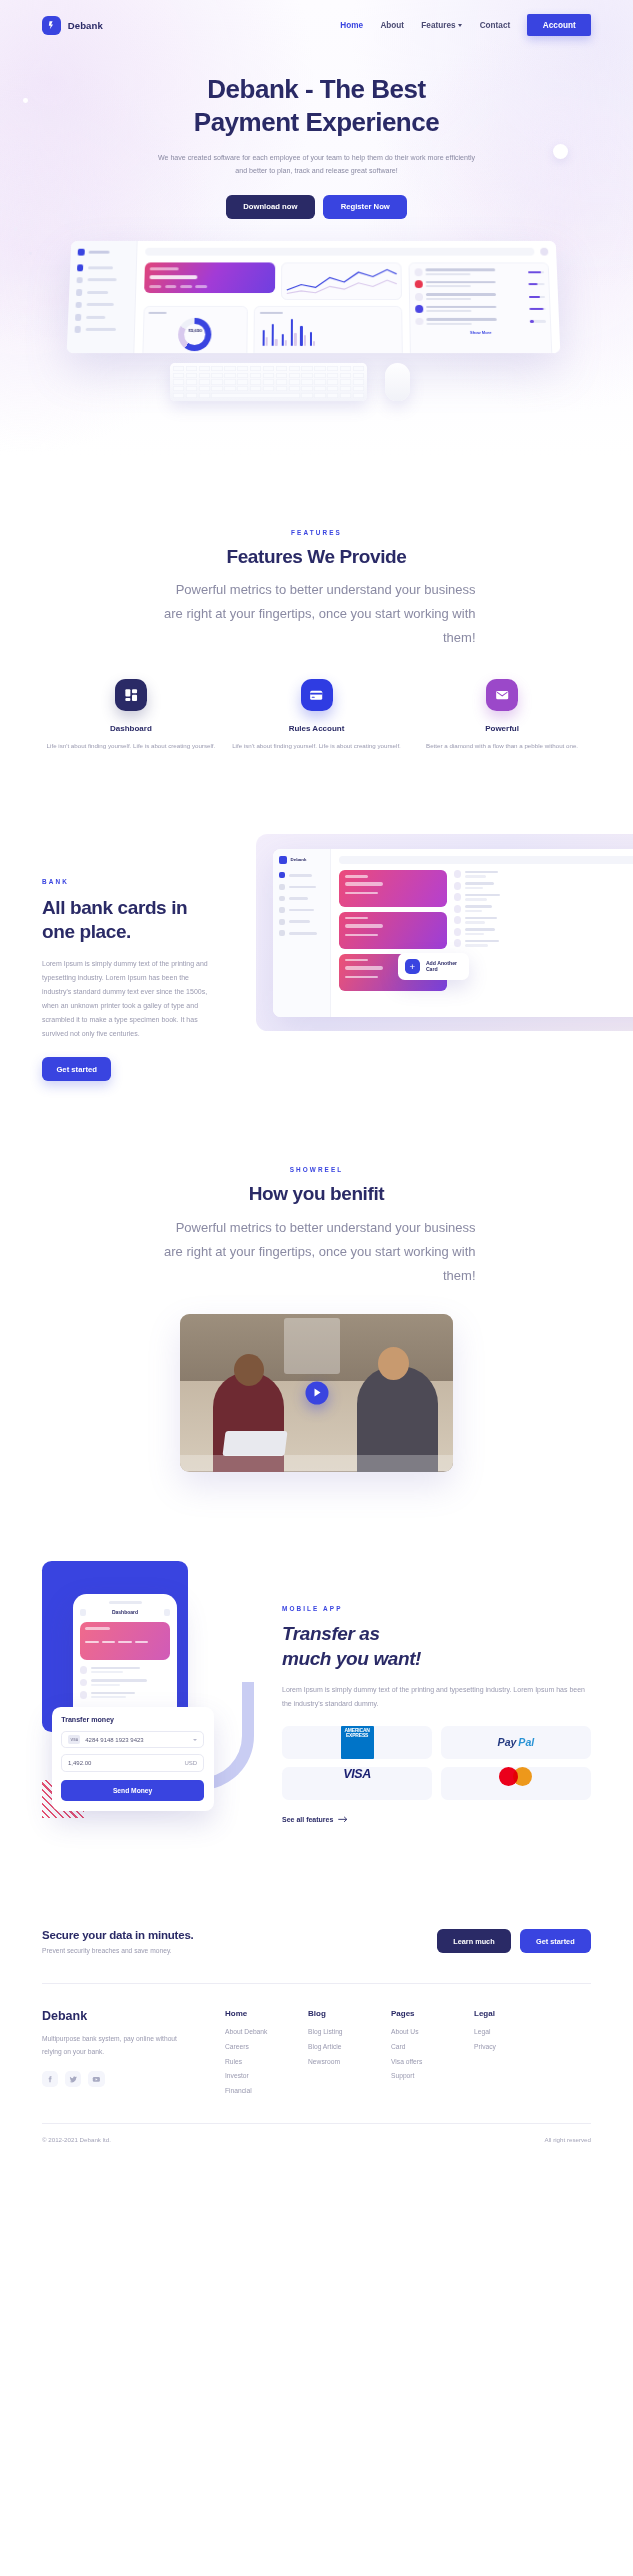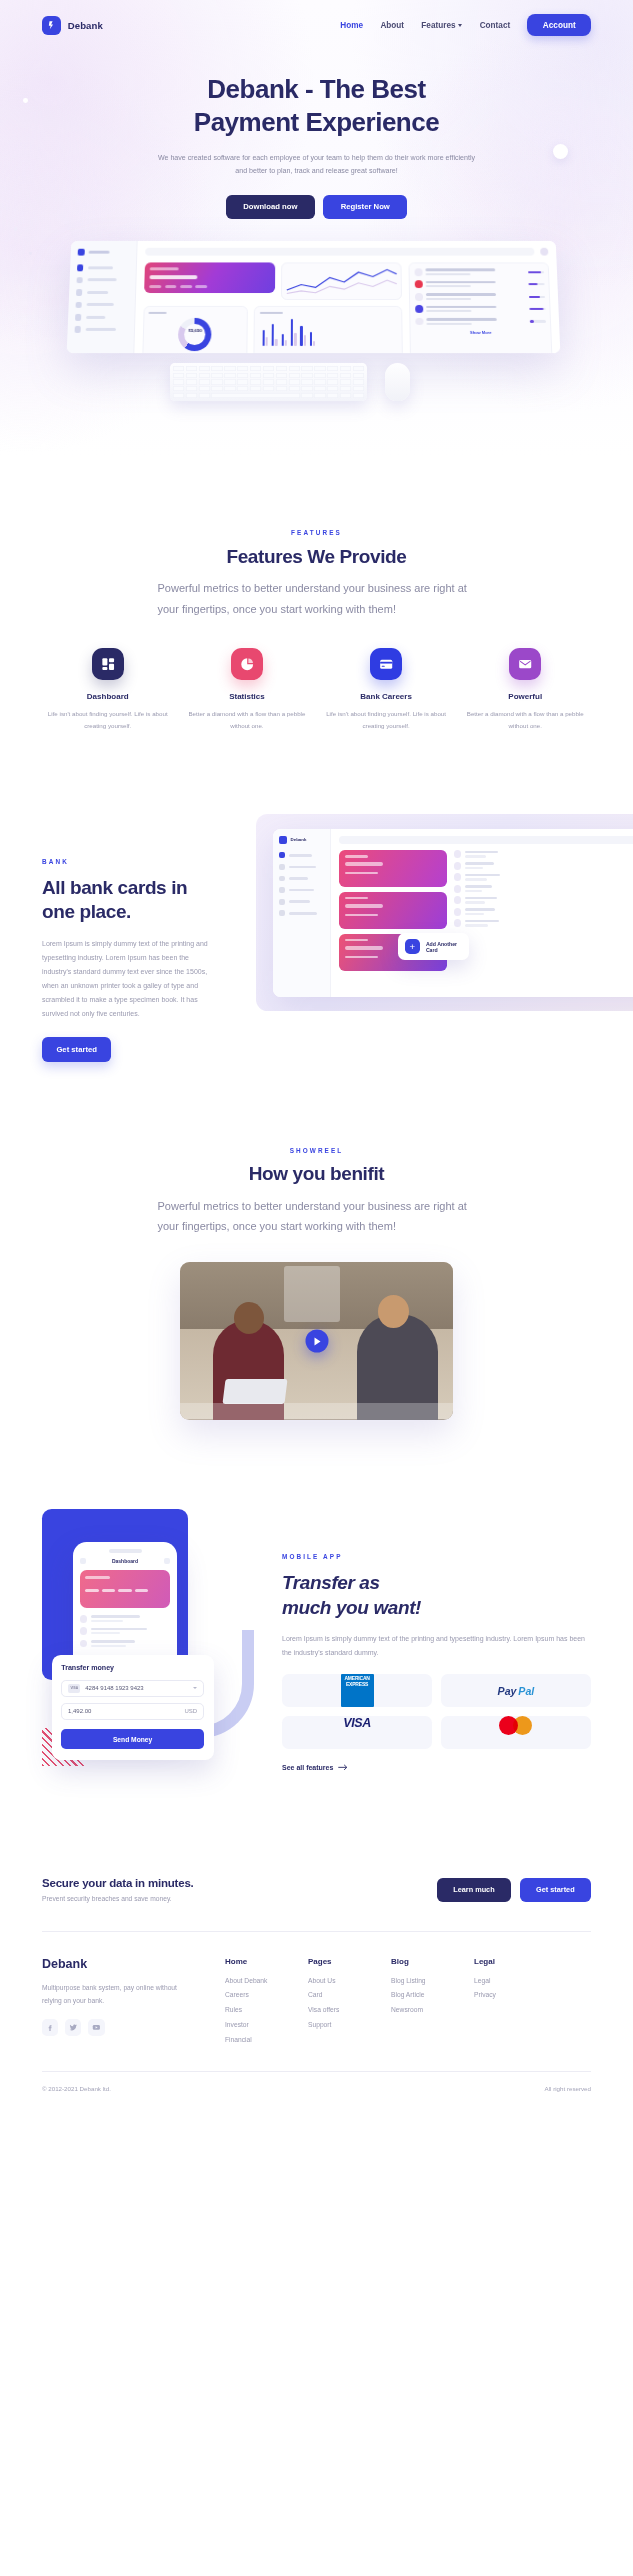--- a/index.html
+++ b/index.html
@@ -54,21 +54,21 @@
   }
   .nav-link.active { color: #3944e0; font-weight: 700; }
   .chev { width: 0; height: 0; border-left: 2.9px solid transparent; border-right: 2.9px solid transparent; border-top: 3.4px solid #4a4a72; }
   .btn {
     border: none; cursor: pointer; border-radius: 6.7px;
     font-family: "Liberation Sans", sans-serif;
     font-weight: 600; white-space: nowrap;
   }
   .btn-account {
     background: #3944e0; color: #fff;
-    font-size: 8.2px; padding: 6.7px 15.4px; border-radius: 8px;
+    font-size: 8.2px; padding: 6.7px 15.4px; border-radius: 2px;
     box-shadow: 0 3.8px 9.6px rgba(57,68,224,.26);
   }
 
   
   .hero {
     position: relative; z-index: 4;
     text-align: center;
     padding: 23px 67px 0;
   }
   .hero h1 {
@@ -155,21 +155,21 @@
     border-radius: 12.5px 12.5px 11.5px 11.5px;
     box-shadow: 0 6.7px 15.4px rgba(120,110,190,.16);
   }
 
   
   .sec-tag {
     font-size: 6.4px; font-weight: 700; letter-spacing: 2.1px;
     color: #3944e0; text-align: center; text-transform: uppercase;
   }
   .sec-title { font-size: 19px; font-weight: 800; color: #2a2a66; text-align: center; margin-top: 9.6px; letter-spacing: -0.4px; }
-  .sec-sub { margin: 10.6px auto 0; max-width: 318px; font-size: 11px; line-height: 1.85; color: #8a8aa3; text-align: left; }
+  .sec-sub { margin: 10.6px auto 0; max-width: 318px; font-size: 13px; line-height: 1.85; color: #8a8aa3; text-align: right; }
 
   
   .features { padding: 73px 42px 0; }
   .feat-grid { display: flex; gap: 7.7px; margin-top: 29px; }
   .feat { flex: 1; text-align: center; }
   .feat-ico {
     width: 32px; height: 32px; border-radius: 10.6px; margin: 0 auto 12.5px;
     display: flex; align-items: center; justify-content: center;
   }
   .feat-name { font-size: 8px; font-weight: 700; color: #2a2a66; }
@@ -615,38 +615,28 @@
               <rect x="1.5" y="1.5" width="5.6" height="8" rx="1.1" fill="#fff"></rect>
               <rect x="8.9" y="1.5" width="5.6" height="4.4" rx="1.1" fill="#fff"></rect>
               <rect x="8.9" y="7.6" width="5.6" height="6.9" rx="1.1" fill="#fff"></rect>
               <rect x="1.5" y="11.2" width="5.6" height="3.3" rx="1.1" fill="#fff"></rect>
             </svg>
         </div>
         <div class="feat-name">Dashboard</div>
         <div class="feat-desc">Life isn't about finding yourself. Life is about creating yourself.</div>
       </div>
       <div class="feat">
-        <div class="feat-ico" style="background:#e8486f;box-shadow:0 6.7px 13.5px rgba(232,72,111,.3)">
-          <svg width="14.4" height="14.4" viewBox="0 0 16 16">
-              <path d="M8 8V1.4A6.6 6.6 0 1 0 14.6 8z" fill="#fff"></path>
-              <path d="M9.3 1.6V6.7h5.1A5.2 5.2 0 0 0 9.3 1.6z" fill="#fff" opacity=".75"></path>
-            </svg>
-        </div>
-        <div class="feat-name">Statistics</div>
-        <div class="feat-desc">Better a diamond with a flow than a pebble without one.</div>
-      </div>
-      <div class="feat">
         <div class="feat-ico" style="background:#2f3ce2;box-shadow:0 6.7px 13.5px rgba(47,60,226,.3)">
           <svg width="14.4" height="14.4" viewBox="0 0 16 16">
               <rect x="1.3" y="3" width="13.4" height="10" rx="1.7" fill="#fff"></rect>
               <rect x="1.3" y="5.3" width="13.4" height="2" fill="#2f3ce2"></rect>
               <rect x="3" y="9.6" width="3.4" height="1.3" rx=".6" fill="#2f3ce2"></rect>
             </svg>
         </div>
-        <div class="feat-name">Bank Careers</div>
+        <div class="feat-name">Rules Account</div>
         <div class="feat-desc">Life isn't about finding yourself. Life is about creating yourself.</div>
       </div>
       <div class="feat">
         <div class="feat-ico" style="background:#9b48c9;box-shadow:0 6.7px 13.5px rgba(155,72,201,.3)">
           <svg width="14.4" height="14.4" viewBox="0 0 16 16">
               <rect x="1.3" y="3.4" width="13.4" height="9.2" rx="1.6" fill="#fff"></rect>
               <path d="M2.2 4.6L8 8.8l5.8-4.2" stroke="#9b48c9" stroke-width="1.2" fill="none"></path>
             </svg>
         </div>
         <div class="feat-name">Powerful</div>
@@ -945,35 +935,35 @@
       <div class="fcol">
         <div class="fcol-h">Home</div>
         <a href="#">About Debank</a>
         <a href="#">Careers</a>
         <a href="#">Rules</a>
         <a href="#">Investor</a>
         <a href="#">Financial</a>
       </div>
 
       <div class="fcol">
+        <div class="fcol-h">Blog</div>
+        <a href="#">Blog Listing</a>
+        <a href="#">Blog Article</a>
+        <a href="#">Newsroom</a>
+      </div>
+
+      <div class="fcol">
         <div class="fcol-h">Pages</div>
         <a href="#">About Us</a>
         <a href="#">Card</a>
         <a href="#">Visa offers</a>
         <a href="#">Support</a>
       </div>
 
       <div class="fcol">
-        <div class="fcol-h">Blog</div>
-        <a href="#">Blog Listing</a>
-        <a href="#">Blog Article</a>
-        <a href="#">Newsroom</a>
-      </div>
-
-      <div class="fcol">
         <div class="fcol-h">Legal</div>
         <a href="#">Legal</a>
         <a href="#">Privacy</a>
       </div>
     </div>
 
     <div class="fbot">
       <div class="fdiv"></div>
       <div class="fbot-row">
         <span>© 2012-2021 Debank ltd.</span>

